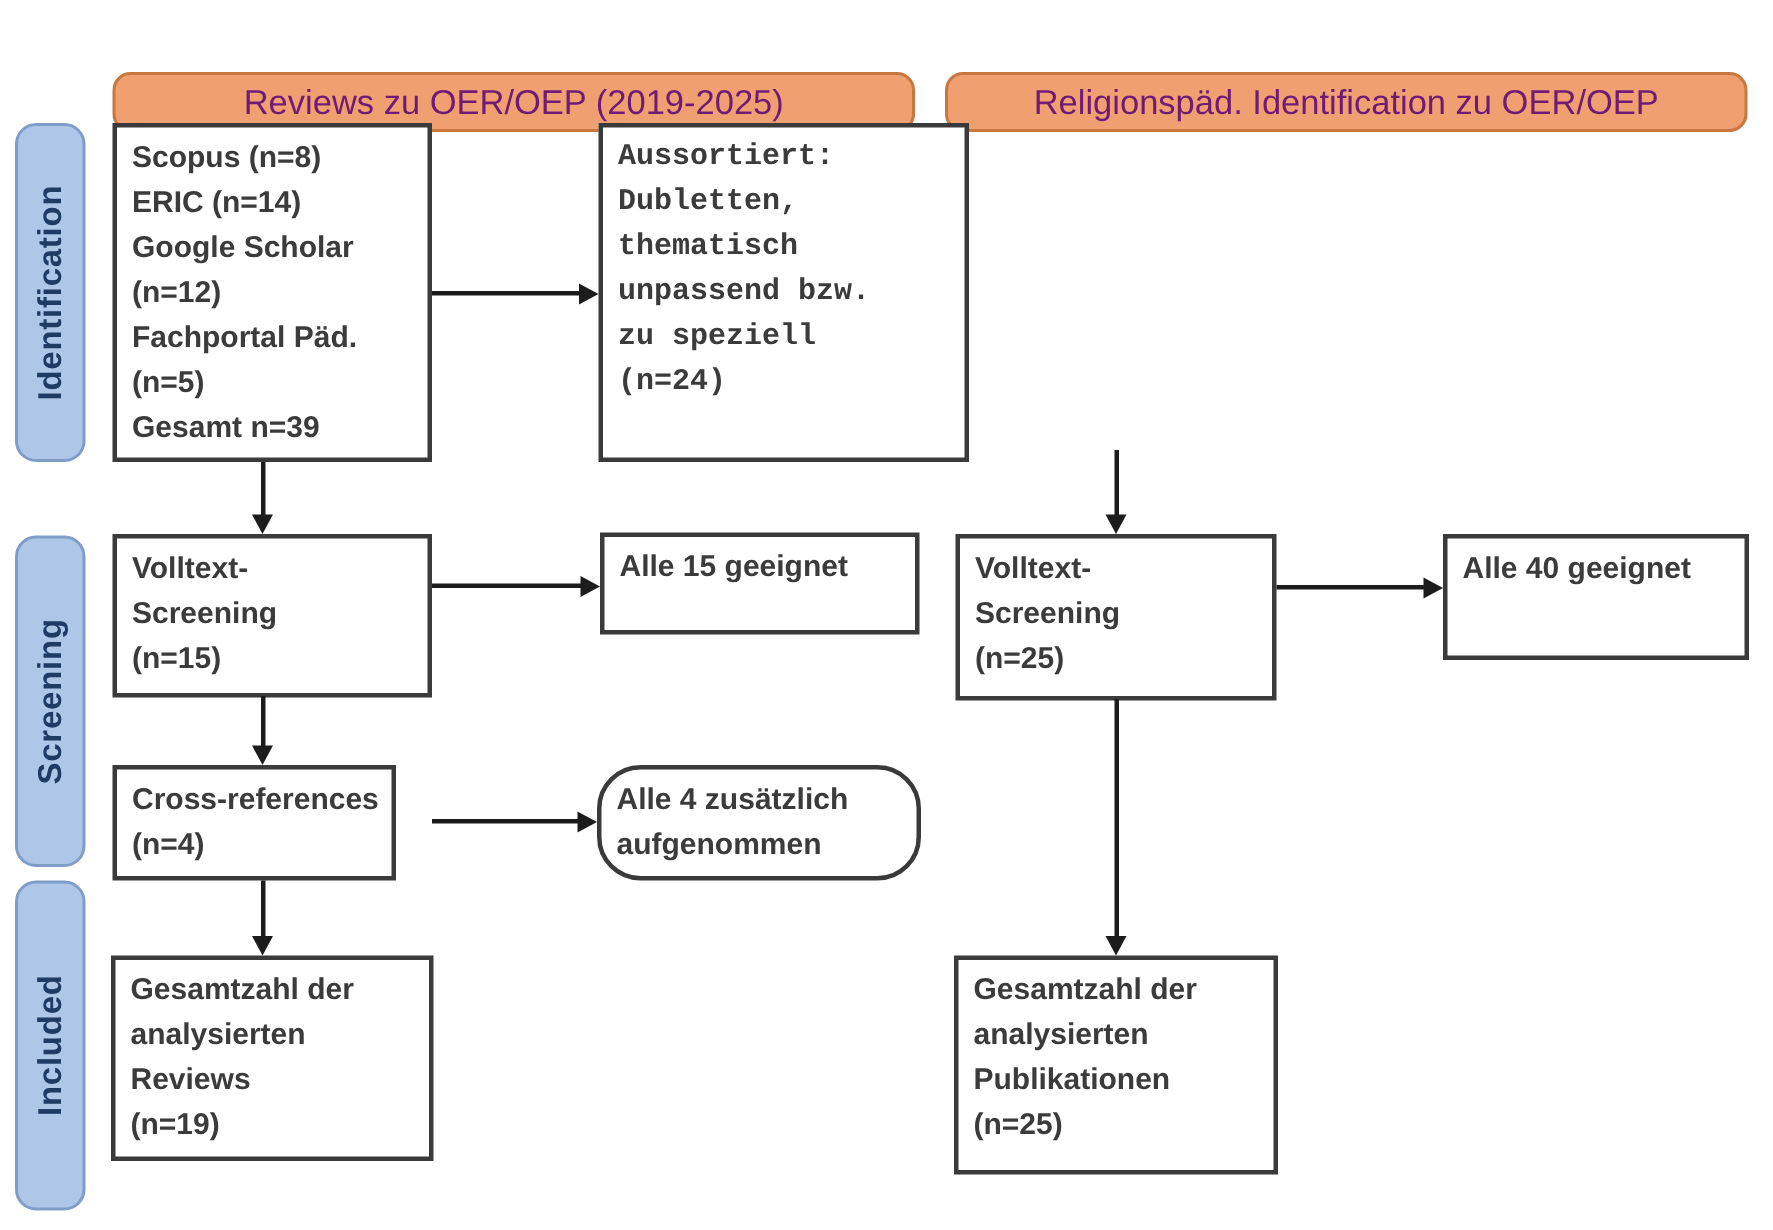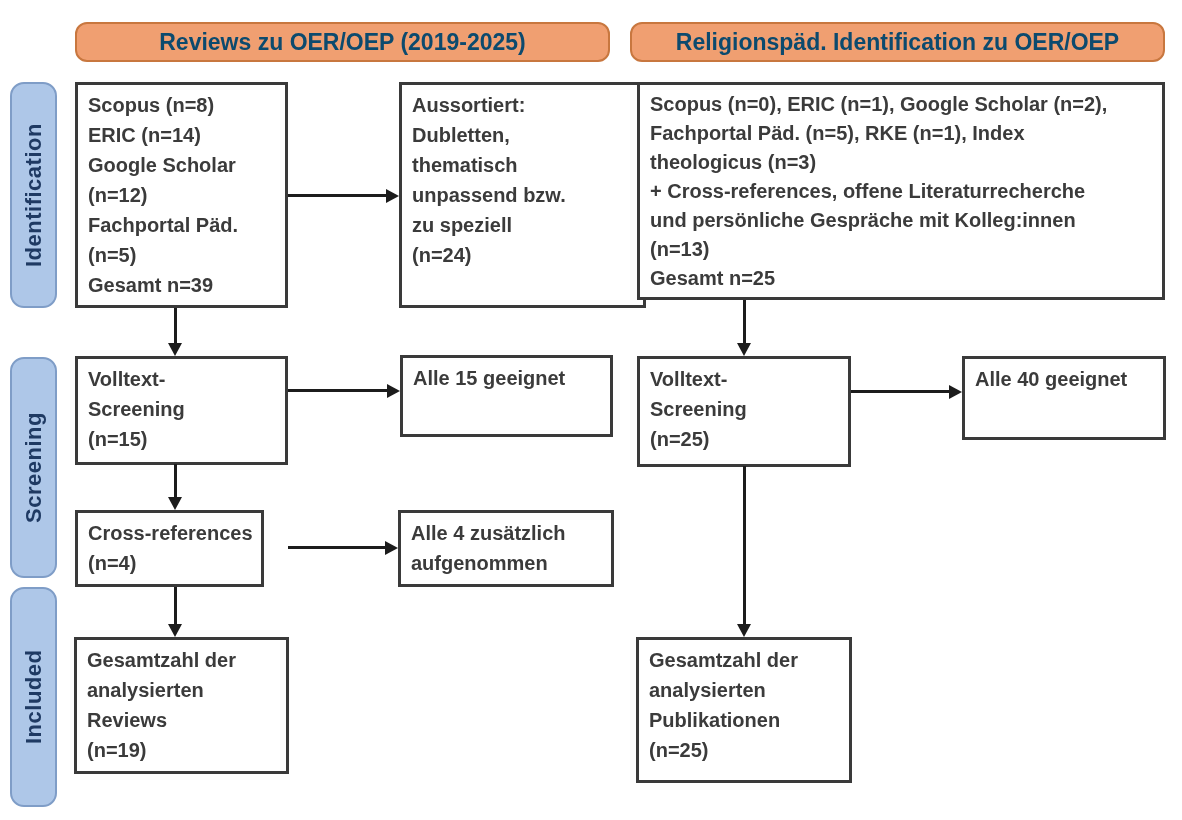--- a/index.html
+++ b/index.html
@@ -10,25 +10,26 @@
     font-family:"Liberation Sans","DejaVu Sans",sans-serif;
     overflow:hidden;
   }
   
   .col-header{
     position:absolute;
     box-sizing:border-box;
     background:#f09f71;
     border:2px solid #c8773f;
     border-radius:12px;
-    color:#0c4a6e;
+    color:#701a75;
     font-size:23px;
-    font-weight:700;
+    font-weight:400;
     display:flex;align-items:center;justify-content:center;
     text-align:center;
+    margin-top:26px;
   }
   #header-left{left:75px;top:22px;width:535px;height:40px;}
   #header-right{left:630px;top:22px;width:535px;height:40px;}
 
   
   .stage{
     position:absolute;
     box-sizing:border-box;
     left:10px;width:47px;
     background:#aec7e8;
@@ -54,28 +55,28 @@
     border:3px solid #3a3a3a;
     color:#3b3b3b;
     font-size:20px;
     font-weight:600;
     line-height:30px;
     padding:5px 8px 0 10px;
     white-space:pre-line;
   }
   .fbox.wide{line-height:29px;}
   #box-l1{left:75px;top:82px;width:213px;height:226px;}
-  #box-l2{left:399px;top:82px;width:247px;height:226px;}
+  #box-l2{left:399px;top:82px;width:247px;height:226px;font-family:Liberation Mono, monospace;}
   #box-r1{left:637px;top:82px;width:528px;height:218px;}
   #box-l3{left:75px;top:356px;width:213px;height:109px;}
-  #box-l15{left:400px;top:355px;width:213px;height:82px;}
+  #box-l15{left:400px;top:355px;width:213px;height:68px;}
   #box-r2{left:637px;top:356px;width:214px;height:111px;}
   #box-r25{left:962px;top:356px;width:204px;height:84px;}
   #box-l4{left:75px;top:510px;width:189px;height:77px;}
-  #box-l4res{left:398px;top:510px;width:216px;height:77px;}
+  #box-l4res{left:398px;top:510px;width:216px;height:77px;border-radius:29px;}
   #box-l5{left:74px;top:637px;width:215px;height:137px;}
   #box-r4{left:636px;top:637px;width:216px;height:146px;}
 
   
   .hline{position:absolute;height:3px;background:#1c1c1c;}
   .vline{position:absolute;width:3px;background:#1c1c1c;}
   .head-right{position:absolute;width:0;height:0;
     border-top:7px solid transparent;border-bottom:7px solid transparent;
     border-left:13px solid #1c1c1c;}
   .head-down{position:absolute;width:0;height:0;
@@ -100,27 +101,20 @@
 (n=12)
 Fachportal Päd.
 (n=5)
 Gesamt n=39</div>
   <div class="fbox" id="box-l2">Aussortiert:
 Dubletten,
 thematisch
 unpassend bzw.
 zu speziell
 (n=24)</div>
-  <div class="fbox wide" id="box-r1">Scopus (n=0), ERIC (n=1), Google Scholar (n=2),
-Fachportal Päd. (n=5), RKE (n=1), Index
-theologicus (n=3)
-+ Cross-references, offene Literaturrecherche
-und persönliche Gespräche mit Kolleg:innen
-(n=13)
-Gesamt n=25</div>
 
   <div class="fbox" id="box-l3">Volltext-
 Screening
 (n=15)</div>
   <div class="fbox" id="box-l15">Alle 15 geeignet</div>
   <div class="fbox" id="box-r2">Volltext-
 Screening
 (n=25)</div>
   <div class="fbox" id="box-r25">Alle 40 geeignet</div>
 

